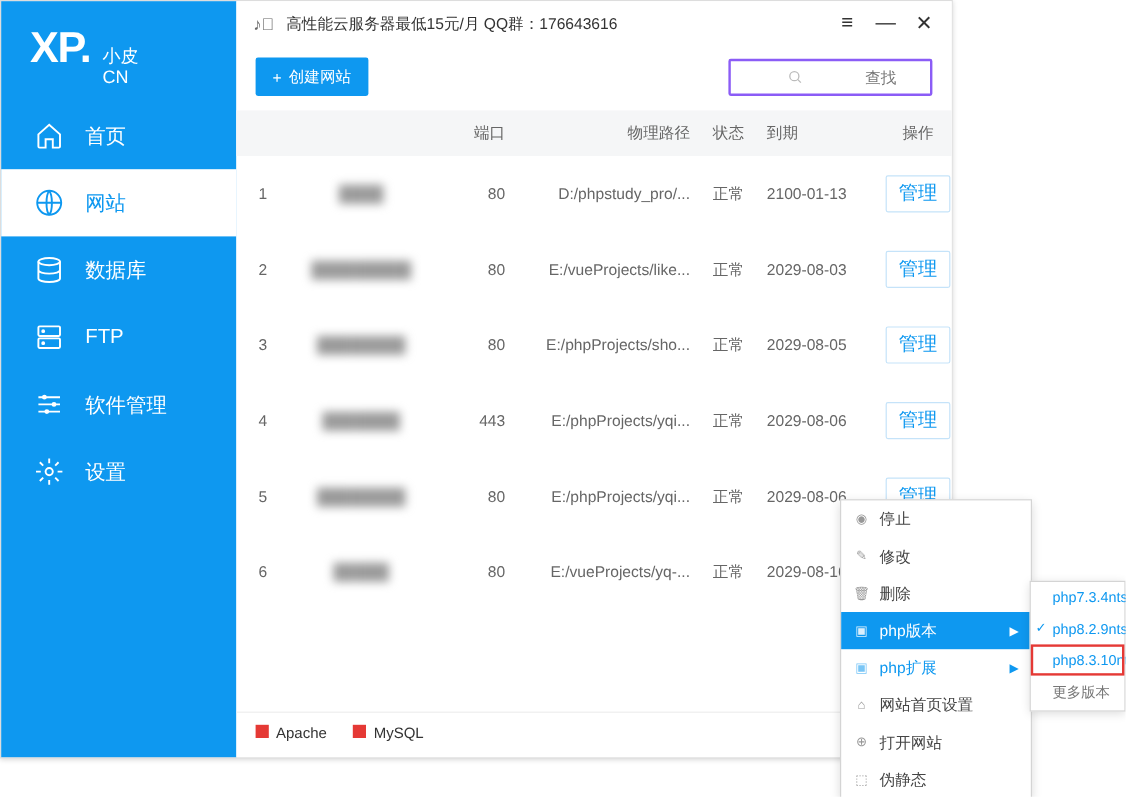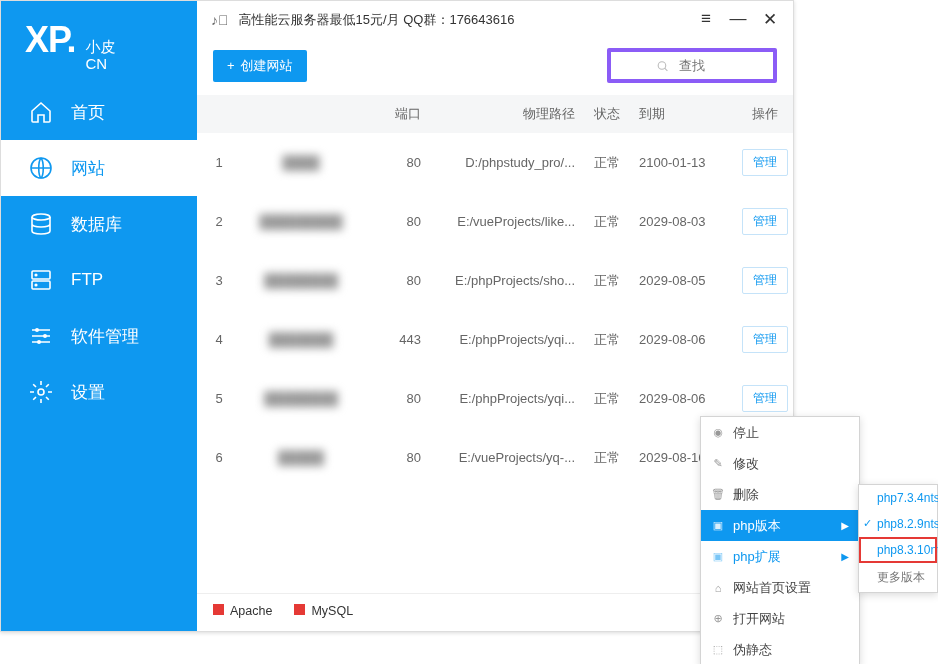--- a/index.html
+++ b/index.html
@@ -19,35 +19,35 @@
     
     .main { flex: 1; display: flex; flex-direction: column; background: #fff; }
     .titlebar { display: flex; align-items: center; padding: 8px 14px; gap: 10px; color: #333; font-size: 13px; }
     .titlebar-text { flex: 1; }
     .wincontrols { display: flex; gap: 14px; font-size: 17px; color: #333; }
     .winbtn { width: 18px; text-align: center; cursor: pointer; }
     
     .toolbar { display: flex; align-items: center; padding: 10px 16px 12px; gap: 12px; }
     .btn-create { background: #0e98f0; color: #fff; border: none; padding: 7px 14px; font-size: 13px; border-radius: 2px; cursor: pointer; display: flex; align-items: center; gap: 6px; }
     .spacer { flex: 1; }
-    .search { border: 4px solid #8b5cf6; border-radius: 2px; padding: 6px 28px; font-size: 13px; width: 170px; color: #aaa; text-align: center; }
+    .search { border: 2px solid #8b5cf6; border-radius: 2px; padding: 6px 28px; font-size: 13px; width: 170px; color: #aaa; text-align: right; }
     .search-wrap { position: relative; }
     .search-icon { position: absolute; left: 50%; top: 50%; transform: translate(-36px,-50%); width: 13px; height: 13px; color: #bbb; }
     
     .table { flex: 1; display: flex; flex-direction: column; }
     .thead { display: flex; background: #f5f6f7; color: #666; font-size: 13px; padding: 10px 0; }
     .trow { display: flex; align-items: center; padding: 16px 0; font-size: 13px; color: #666; }
     .col-idx { width: 44px; text-align: center; }
     .col-dom { width: 120px; text-align: center; }
     .col-port { width: 60px; text-align: right; }
     .col-path { width: 154px; text-align: right; overflow: hidden; white-space: nowrap; text-overflow: ellipsis; }
     .col-stat { width: 64px; text-align: center; }
     .col-exp { width: 98px; }
     .col-op { width: 56px; text-align: center; }
-    .manage-btn { color: #0e98f0; border: 1px solid #c5e3f9; background: #fff; padding: 4px 10px; font-size: 12px; border-radius: 2px; cursor: pointer; }
+    .manage-btn { color: #0e98f0; border: 1px solid #c5e3f9; background: #fff; padding: 4px 10px; font-size: 16px; border-radius: 2px; cursor: pointer; }
     .blurred { filter: blur(4px); color: #999; }
     
     .footer { display: flex; align-items: flex-start; padding: 10px 16px; border-top: 1px solid #eee; font-size: 12.5px; color: #333; gap: 22px; }
     .status-dot { width: 11px; height: 11px; background: #e53935; display: inline-block; margin-right: 6px; }
     .footer-right { margin-left: auto; display: flex; align-items: center; gap: 6px; color: #666; }
     
     .ctx-menu { position: absolute; left: 700px; top: 416px; width: 160px; background: #fff; border: 1px solid #d4d4d4; box-shadow: 0 2px 8px rgba(0,0,0,0.15); font-size: 13px; }
     .ctx-item { display: flex; align-items: center; padding: 6.5px 10px; gap: 8px; color: #444; cursor: pointer; }
     .ctx-item.blue { color: #0e98f0; }
     .ctx-item.active { background: #0e98f0; color: #fff; }

